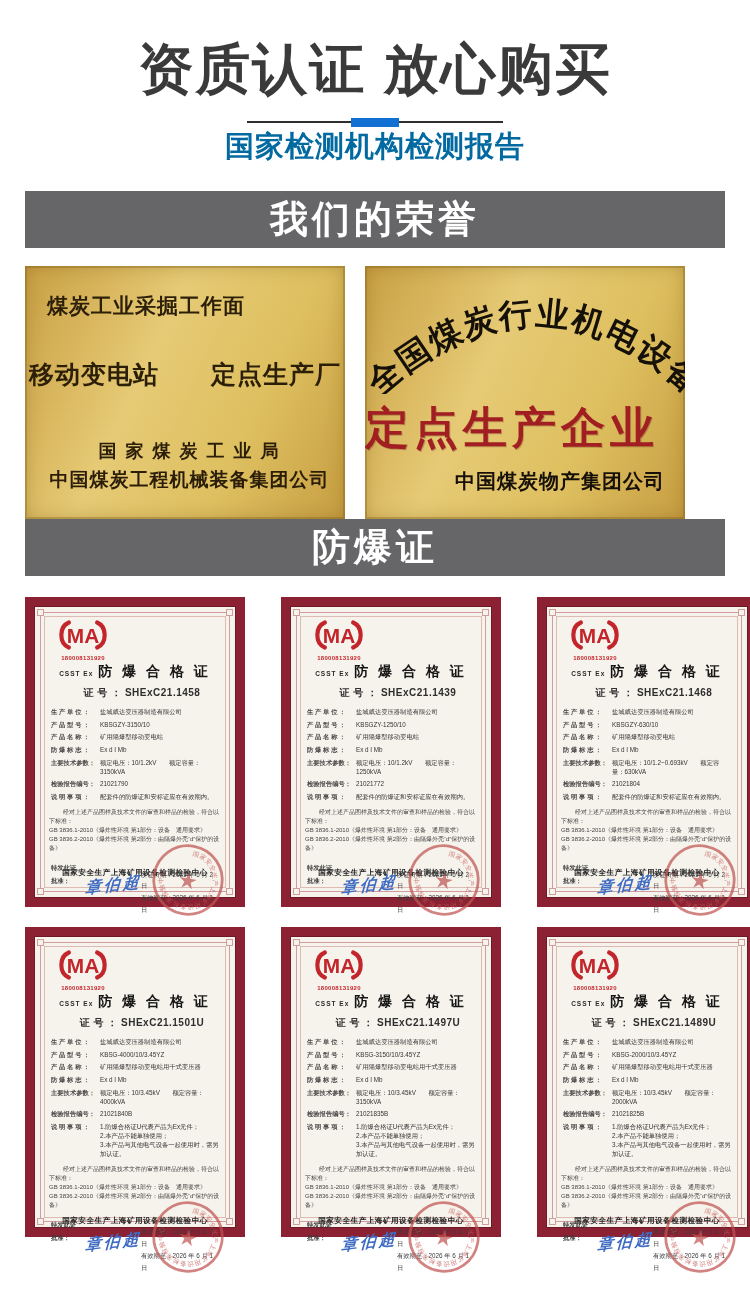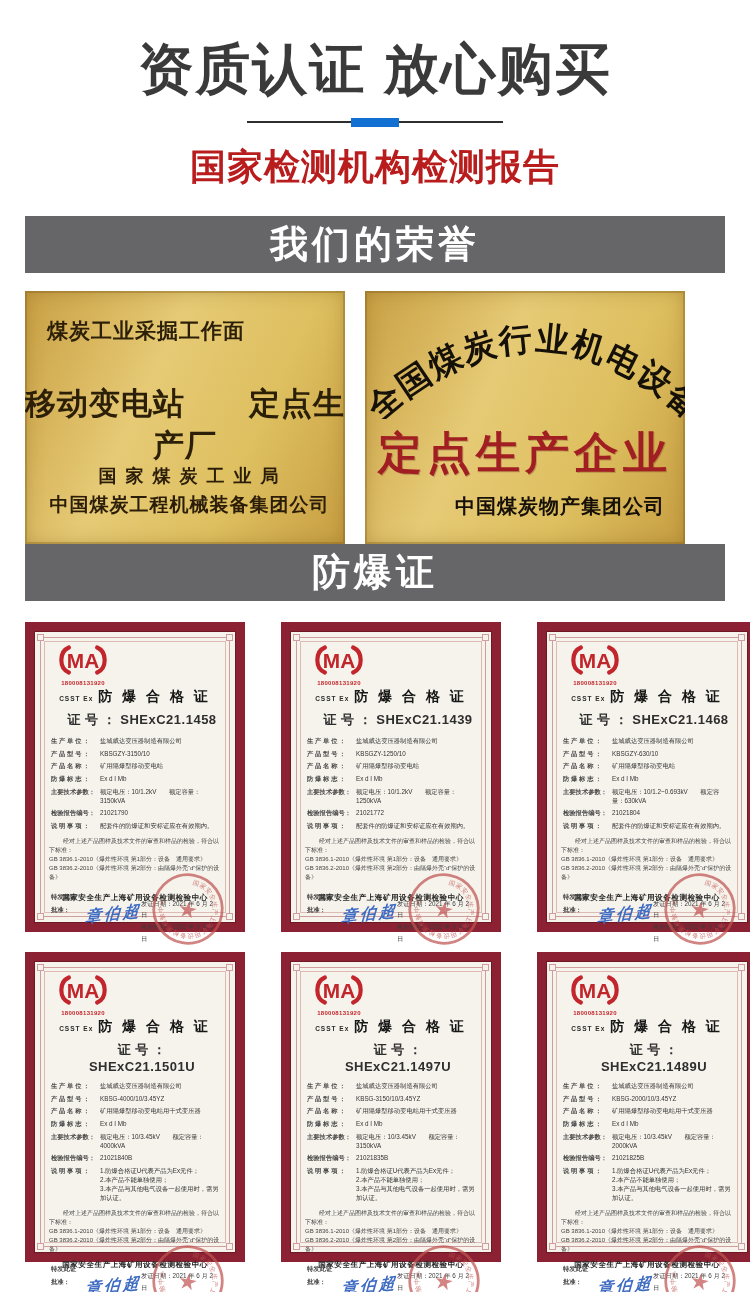--- a/index.html
+++ b/index.html
@@ -9,45 +9,45 @@
     font-family:"Liberation Sans", sans-serif; color:#3a3a3a; position:relative;
   }
   
   .page-header { padding-top:36px; text-align:center; }
   .main-title {
     font-size:55px; line-height:1.2; font-weight:800; color:#3a3a3a; letter-spacing:2px;
   }
   .divider { position:relative; width:256px; height:9px; margin:16px auto 0; }
   .divider .line { position:absolute; left:0; right:0; top:3px; height:2px; background:#2e2e2e; }
   .divider .accent { position:absolute; left:50%; top:0; width:48px; height:9px; transform:translateX(-50%); }
-  .sub-title { margin-top:16px; font-size:36px; font-weight:600; color:#b91c1c; letter-spacing:1px; }
+  .sub-title { font-size:29px; font-weight:600; color:#0369a1; letter-spacing:1px; }
 
   
   .banner {
     margin:0 25px; height:57px; background:#666567; color:#ffffff;
     display:flex; align-items:center; justify-content:center;
     font-size:38px; font-weight:800; letter-spacing:4px;
   }
   .banner.honors { margin-top:24px; }
   .banner.certs  { }
 
   
   .plaques { margin:18px 25px 0; display:flex; gap:20px; }
   .plaque {
     width:320px; height:253px; position:relative; overflow:hidden;
     background:linear-gradient(115deg,#c9a044 0%,#e6ca75 38%,#dec060 68%,#c79e42 100%);
     box-shadow:inset 0 0 0 2px rgba(130,95,25,.35), inset 0 0 18px rgba(120,85,20,.35);
   }
   .plaque-topleft { position:absolute; top:26px; left:22px; font-size:21px; font-weight:800; color:#2c1f08; letter-spacing:1px; }
-  .plaque-main { position:absolute; top:92px; left:0; right:0; text-align:center; font-size:31px; font-weight:800; color:#2c1f08; letter-spacing:1px; }
+  .plaque-main { position:absolute; top:92px; left:0; right:0; text-align:center; font-size:25px; font-weight:800; color:#2c1f08; letter-spacing:1px; }
   .plaque-orgs { position:absolute; bottom:26px; left:9px; right:0; text-align:center; color:#2b1d08; font-weight:800; }
   .plaque-org1 { font-size:18px; letter-spacing:2px; }
   .plaque-org2 { font-size:19px; margin-top:4px; letter-spacing:1px; }
   .arc-svg { position:absolute; top:8px; left:2px; }
-  .plaque-main-red { position:absolute; top:133px; left:0; right:0; text-align:center; font-size:44px; font-weight:900; color:#a11f22; letter-spacing:5px; text-shadow:1px 1px 0 rgba(80,10,10,.25); }
+  .plaque-main-red { position:absolute; top:133px; left:0; right:0; text-align:left; font-size:44px; font-weight:900; color:#a11f22; letter-spacing:5px; text-shadow:1px 1px 0 rgba(80,10,10,.25); }
   .plaque-org-right { position:absolute; bottom:24px; right:20px; font-size:20px; font-weight:800; color:#171008; letter-spacing:1px; }
 
   
   .cert-grid {
     margin:21px 25px 8px; display:grid;
     grid-template-columns:repeat(3,220px); grid-auto-rows:310px; gap:20px 36px;
   }
   .cert {
     position:relative; background:#f6f3ec; border:9px solid #8b2132;
     box-shadow:0 0 0 1px #6e1826 inset;
@@ -58,21 +58,21 @@
   .corner { position:absolute; width:7px; height:7px; border:1px solid #cf9d9d; background:#f6f3ec; pointer-events:none; }
   .c-tl { top:3px; left:3px; } .c-tr { top:3px; right:3px; }
   .c-bl { bottom:3px; left:3px; } .c-br { bottom:3px; right:3px; }
 
   .cert-body { position:absolute; inset:0; padding:14px 15px 12px; display:flex; flex-direction:column; }
   .ma-wrap { margin-left:4px; width:60px; text-align:center; }
   .ma-num { font-size:6px; line-height:1; color:#c2252b; font-weight:700; letter-spacing:.3px; margin-top:1px; }
   .cert-title-row { display:flex; align-items:baseline; justify-content:center; gap:5px; margin-top:2px; }
   .csst { font-size:6.5px; font-weight:700; color:#2a2a2a; letter-spacing:1px; }
   .cert-title { font-size:14px; font-weight:800; color:#161616; letter-spacing:3px; }
-  .cert-no { margin-top:5px; text-align:center; padding-left:14px; font-size:13px; color:#2e2e2e; font-weight:600; letter-spacing:.5px; }
+  .cert-no { margin-top:5px; text-align:center; padding-left:14px; font-size:10px; color:#2e2e2e; font-weight:600; letter-spacing:.5px; }
   .fields { margin-top:7px; padding:0 2px; }
   .frow { display:flex; gap:3px; margin-bottom:3.5px; font-size:6.3px; line-height:1.45; }
   .flabel { flex:0 0 46px; color:#4a4a4a; font-weight:700; }
   .fval { color:#333333; }
   .pre { white-space:pre-line; }
   .standards { margin-top:3px; font-size:6px; line-height:1.5; color:#454545; }
   .std-intro { text-indent:14px; }
   .grant { position:relative; margin-top:6px; height:58px; font-size:6.3px; }
   .grant-left { position:absolute; left:2px; top:2px; line-height:2.1; color:#3c3c3c; font-weight:600; }
   .dates { position:absolute; left:92px; top:10px; line-height:1.9; color:#3c3c3c; }

